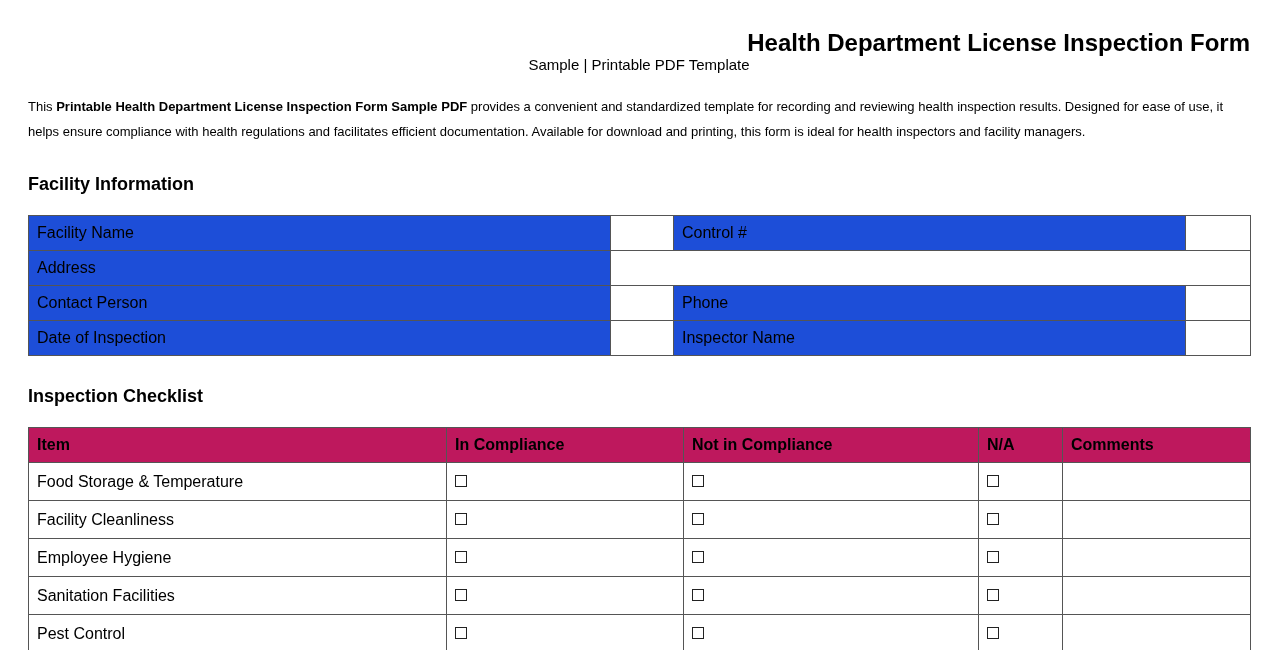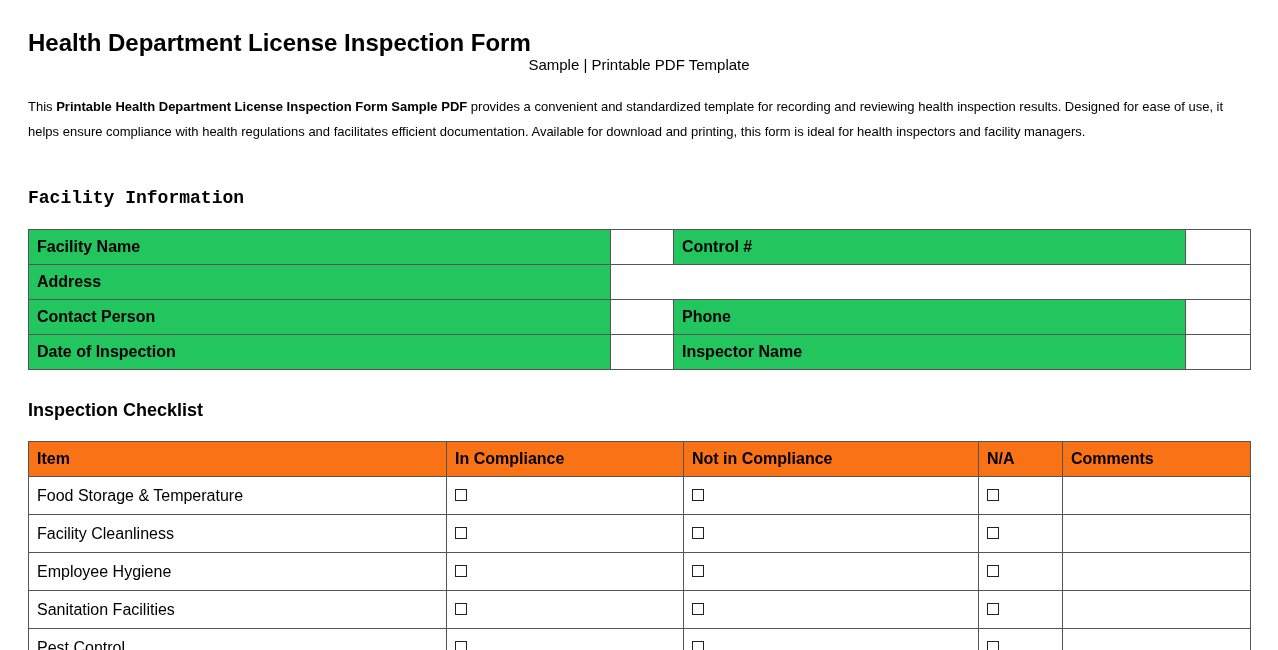--- a/index.html
+++ b/index.html
@@ -4,49 +4,49 @@
 <style>
   html, body { margin: 0; padding: 0; background: #ffffff; }
   body {
     width: 1278px; height: 650px; overflow: hidden;
     font-family: "Liberation Sans", sans-serif;
     color: #000;
     font-size: 16px;
   }
   .page { padding: 0 28px 0 28px; }
   .title {
-    text-align: left; font-weight: bold; font-size: 24px;
+    text-align: right; font-weight: bold; font-size: 24px;
     margin: 0; padding-top: 29px; line-height: 27px;
   }
   .subtitle {
     text-align: center; font-size: 15px; line-height: 18px; margin: 0;
   }
   .intro {
     margin: 20px 0 11px 0; font-size: 13px; line-height: 25px;
   }
   .intro b { font-weight: bold; }
   h2 {
     font-size: 18px; font-weight: bold; margin: 0; line-height: 20px;
   }
-  .h-facility { margin-top: 44px; font-family: Liberation Mono, monospace; }
+  .h-facility { margin-top: 30px; }
   .h-checklist { margin-top: 30px; }
   table {
     border-collapse: collapse; width: 1222px;
     table-layout: fixed;
   }
   td, th {
     border: 1px solid #555;
     font-size: 16px; text-align: left;
     padding: 0 8px;
   }
   .fac-table { margin-top: 21px; }
   .fac-table td { height: 34px; }
-  .fac-table .lbl { background: #22c55e; font-weight: bold; }
+  .fac-table .lbl { background: #1d4ed8; font-weight: normal; }
   .chk-table { margin-top: 21px; }
-  .chk-table th { background: #f97316; font-weight: bold; height: 34px; }
+  .chk-table th { background: #be185d; font-weight: bold; height: 34px; }
   .chk-table td { height: 37px; }
   .box {
     display: inline-block; width: 10px; height: 10px;
     border: 1px solid #222; vertical-align: middle; margin-top: -2px;
   }
 </style>
 </head>
 <body>
 
 <div class="page">

